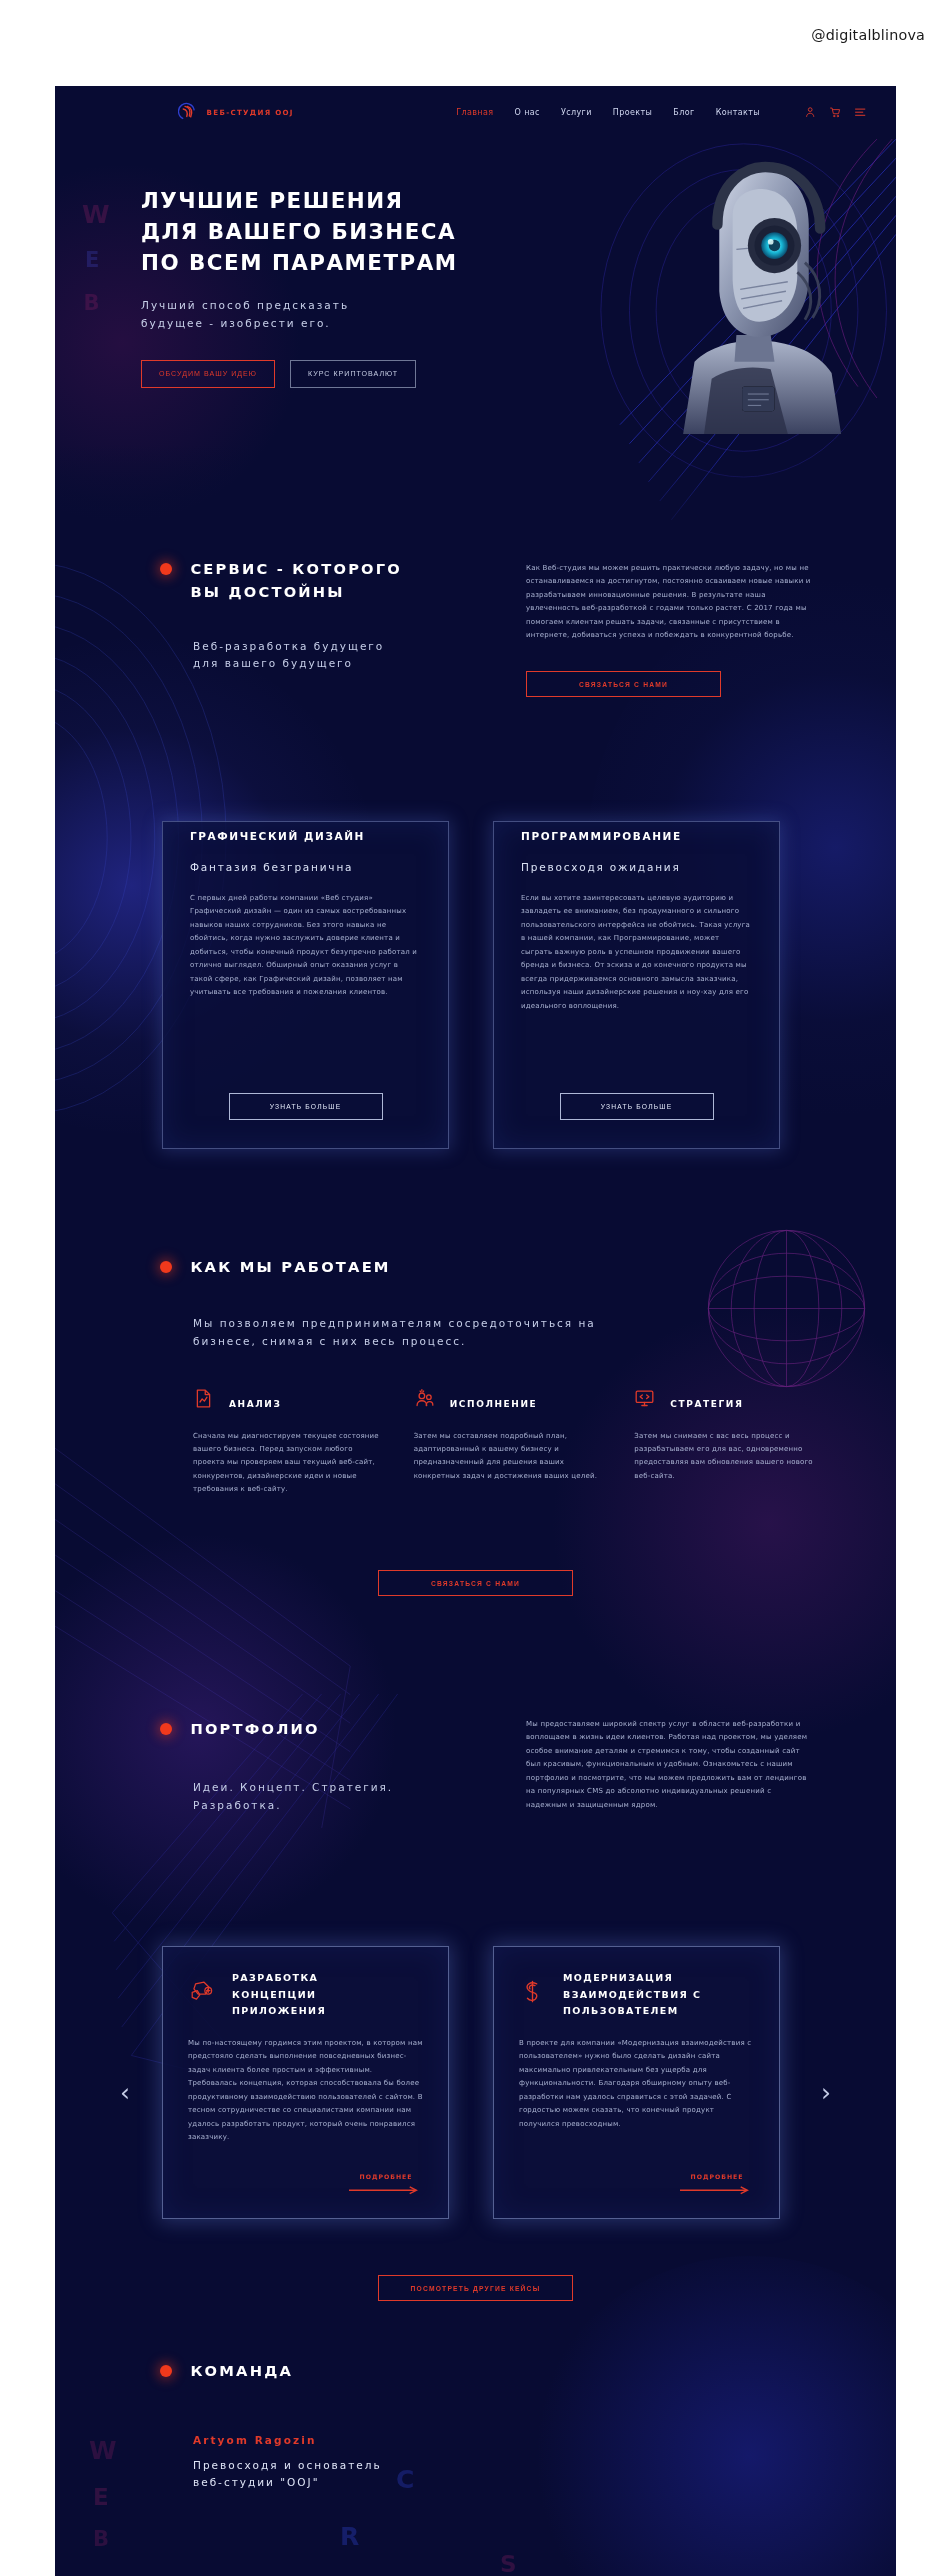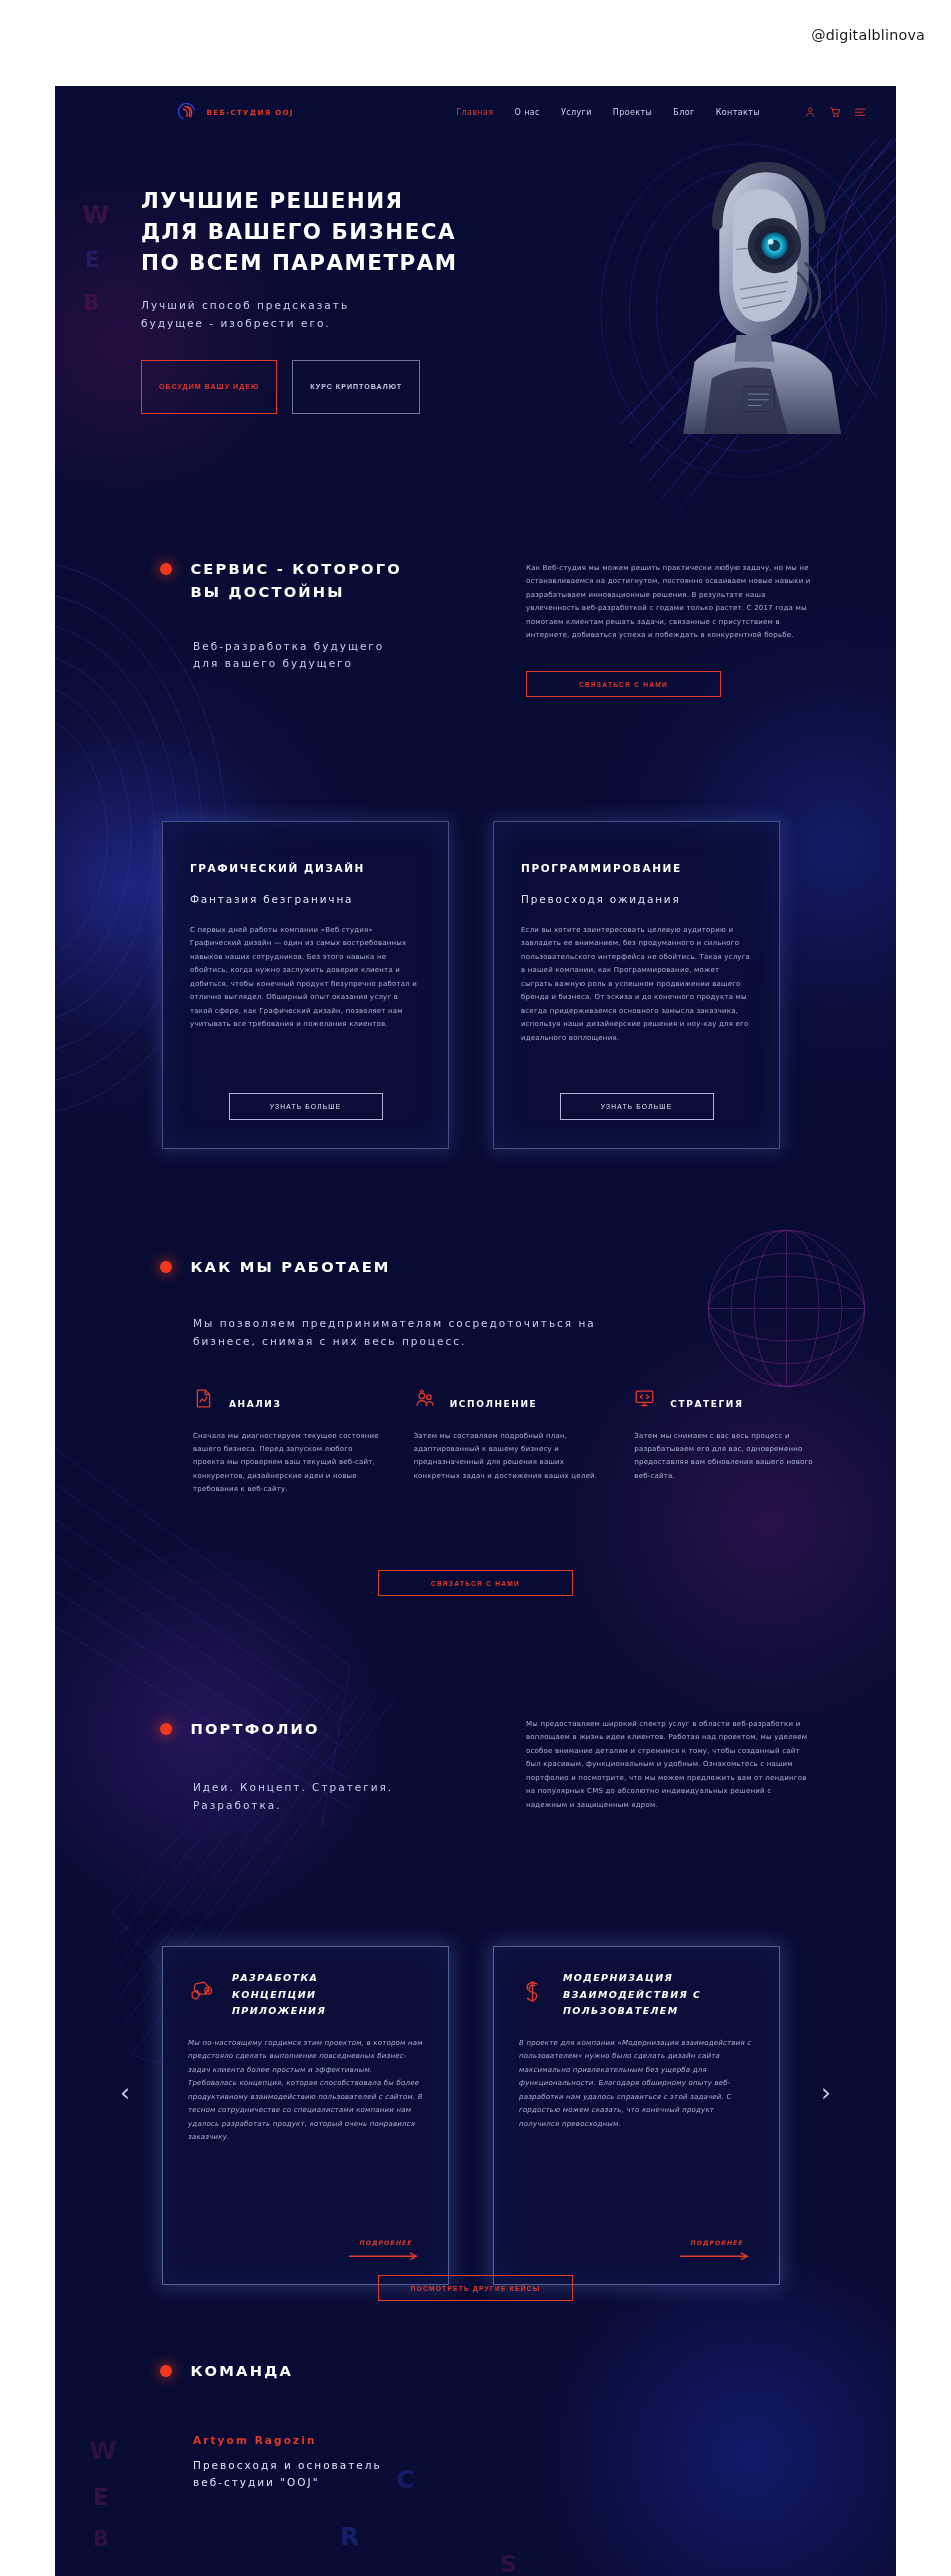--- a/index.html
+++ b/index.html
@@ -72,22 +72,22 @@
   .hero-title {
     color: #fff; font-size: 21.4px; font-weight: 700;
     letter-spacing: 1.5px; line-height: 1.45; white-space: nowrap;
   }
   .hero-sub {
     margin-top: 19px; color: #c9d1ea; font-size: 10.5px;
     letter-spacing: 2px; line-height: 1.7;
   }
   .hero-btns { margin-top: 27px; display: flex; gap: 15px; }
   .btn {
-    font-size: 7.1px; letter-spacing: 1px; font-weight: 700;
-    padding: 22px 17px; background: transparent; cursor: pointer;
+    font-size: 7.1px; letter-spacing: 1px; font-weight: 400;
+    padding: 9px 17px; background: transparent; cursor: pointer;
   }
   .btn-red { border: 1px solid #e03a2a; color: #e03a2a; }
   .btn-ghost { border: 1px solid #6f7796; color: #c6cde4; }
 
   .robot { position: absolute; right: 32px; top: 19px; width: 219px; height: 276px; }
 
   
   .hero-lines { position: absolute; right: 0; top: 0; width: 495px; height: 400px; opacity: .9; }
 
   
@@ -120,21 +120,21 @@
     padding: 8.6px 0; width: 195px; text-align: center; cursor: pointer;
   }
 
   
   .cards { position: absolute; left: 0; top: 735px; width: 841px; z-index: 10; }
   .card {
     position: absolute; top: 0; width: 287px; height: 328px;
     background: rgba(10,14,56,.82);
     border: 1px solid rgba(150,170,230,.42);
     box-shadow: 0 0 17px 1.9px rgba(90,120,220,.28), inset 0 0 28.5px rgba(30,45,120,.35);
-    padding: 40px 27px;
+    padding: 8px 27px;
   }
   .card.c1 { left: 107px; }
   .card.c2 { left: 438px; }
   .card-title { color: #fff; font-size: 10.5px; font-weight: 700; letter-spacing: 1.6px; }
   .card-sub { color: #dbe2f5; font-size: 10.5px; letter-spacing: 1.8px; margin-top: 19px; }
   .card-body { margin-top: 19px; }
   .card-btn-wrap { position: absolute; left: 27px; right: 27px; bottom: 28.5px; display: flex; justify-content: center; }
   .btn-more {
     border: 1px solid #aeb7d6; color: #e6ebfa; background: transparent;
     font-size: 6.7px; letter-spacing: 1.2px; padding: 8.6px 0; width: 154px;
@@ -155,26 +155,25 @@
 
   
   .portfolio { position: absolute; left: 0; top: 1632px; width: 841px; z-index: 10; }
   .pf-head { position: absolute; left: 105px; top: 0; width: 333px; }
   .pf-sub { margin-top: 38px; margin-left: 33px; }
   .pf-right { position: absolute; left: 471px; top: 0; width: 285px; }
 
   
   .pfcards { position: absolute; left: 0; top: 1860px; width: 841px; z-index: 10; }
   .pfcard {
-    position: absolute; top: 0; width: 287px; height: 339px;
+    position: absolute; top: 0; width: 287px; height: 273px;
     background: rgba(11,15,58,.88);
     border: 1px solid rgba(160,178,235,.5);
     box-shadow: 0 0 19px 2.9px rgba(110,140,230,.3), inset 0 0 28.5px rgba(28,42,115,.3);
     padding: 23px 25px;
-    font-style: italic;
   }
   .pfcard.p1 { left: 107px; }
   .pfcard.p2 { left: 438px; }
   .pf-title-row { display: flex; gap: 17px; align-items: flex-start; }
   .pf-icon { width: 27px; height: 27px; flex: none; margin-top: 7.6px; }
   .pf-title { color: #fff; font-size: 9.5px; font-weight: 700; letter-spacing: 1.4px; line-height: 1.75; }
   .pf-body { margin-top: 17px; }
   .more-link {
     position: absolute; right: 25px; bottom: 23px;
     display: flex; flex-direction: column; align-items: center; gap: 6.7px; cursor: pointer;

